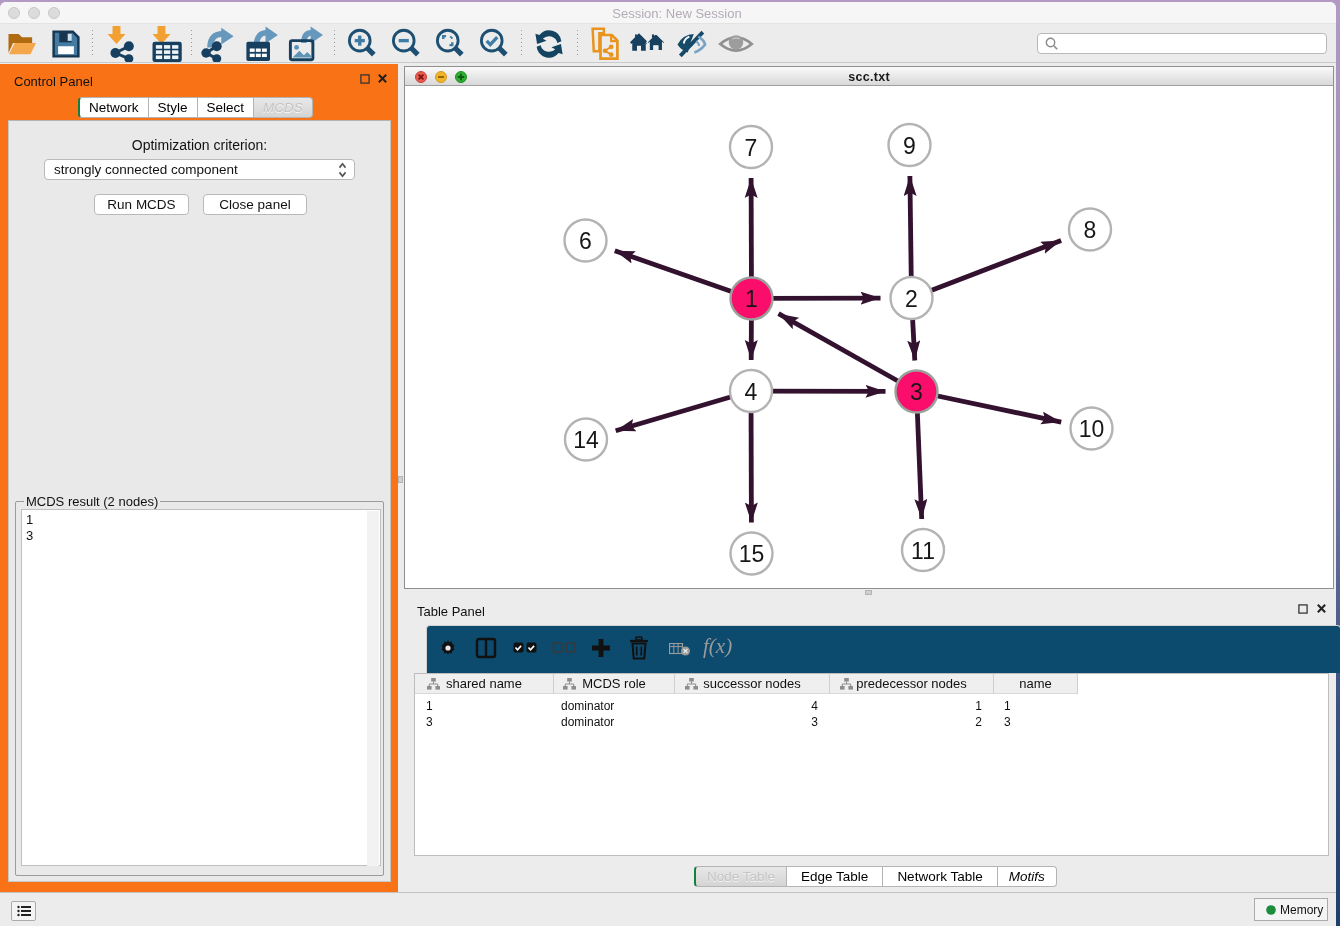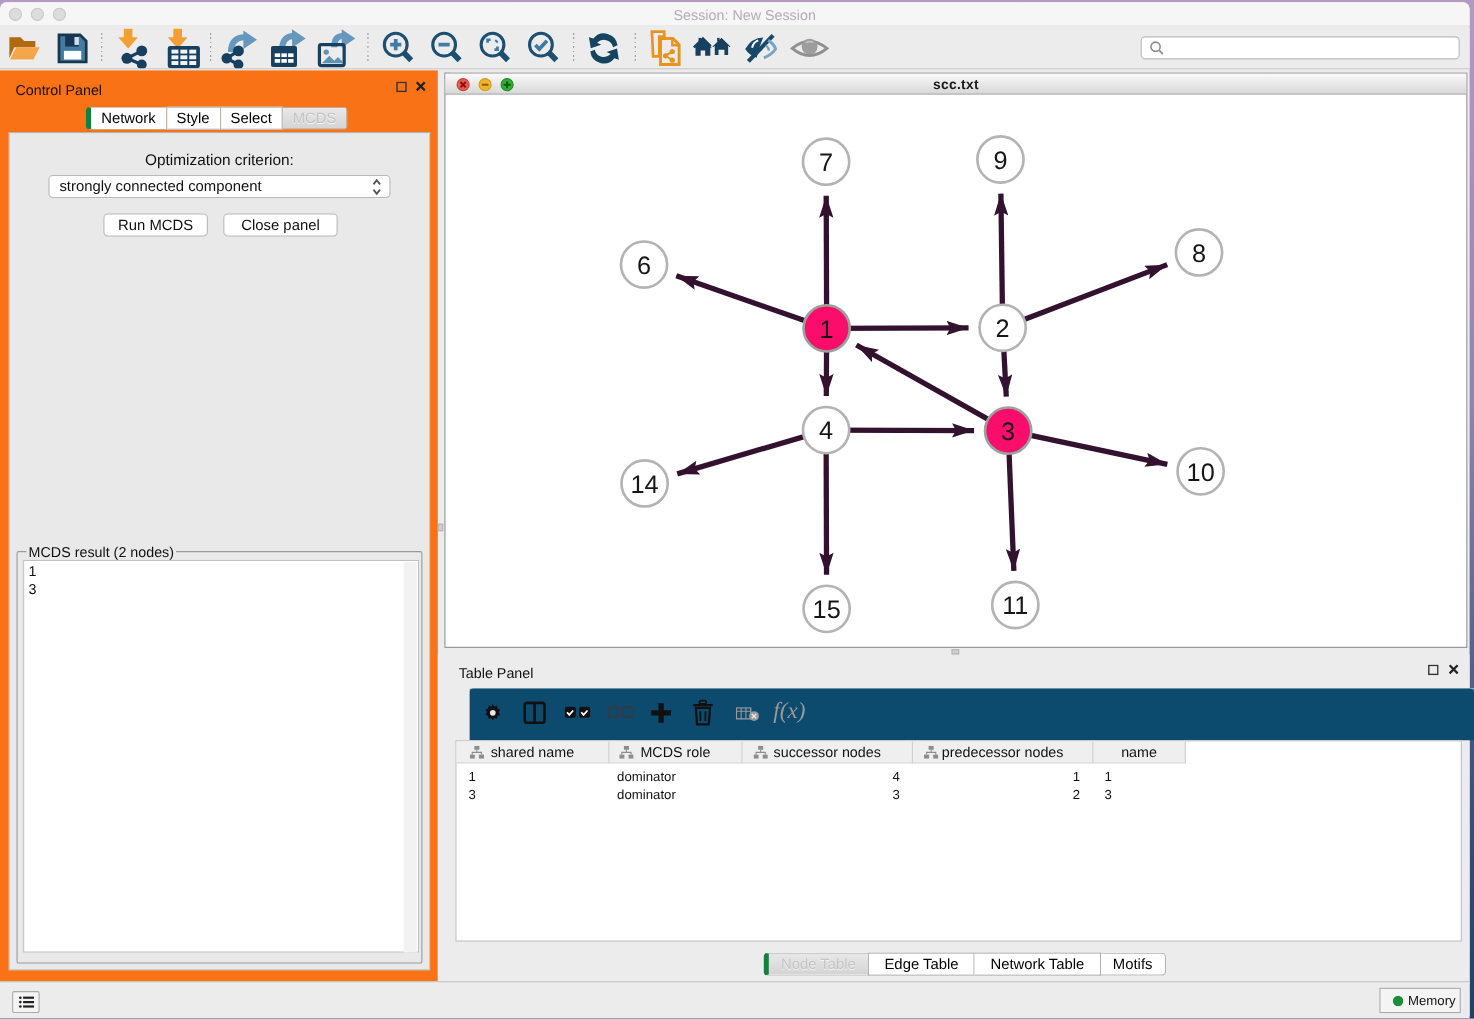--- a/index.html
+++ b/index.html
@@ -26,22 +26,22 @@
   #search { position:absolute; right:9px; top:8px; width:290px; height:21px;
             background:#fff; border:1px solid #b9b9b9; border-radius:4px; }
   
   #cp { position:absolute; left:0; top:62px; width:398px; height:830px; background:#f97316; }
   #cp-head { position:absolute; left:14px; top:10px; font-size:13px; color:#111; }
   .panebtns { position:absolute; font-size:12px; color:#111; }
   #cp-tabs { position:absolute; left:78px; top:33px; height:21px; display:flex;
              font-size:13.5px; color:#000; }
   .tab { border:1px solid #b4b4b4; border-left:none; background:#fff; padding:2px 9px 0;
          height:21px; text-align:center; }
-  .tab.first { border-left:5px solid #15803d; border-radius:4px 0 0 4px; }
-  .tab.last  { border-radius:0 4px 4px 0; }
+  .tab.first { border-left:2px solid #15803d; border-radius:4px 0 0 4px; }
+  .tab.last  { border-radius:0 4px 4px 0;font-style:italic; }
   .tab.sel { background:linear-gradient(180deg,#e8e8e8,#d4d4d4); color:#c4c4c4;
              text-shadow:0 1px 0 #f5f5f5; }
   #cp-body { position:absolute; left:8px; top:56px; width:383px; height:762px;
              border:1px solid #c6c6c6; border-top:1px solid #b4b4b4; background:#e9e9e9; }
   #opt-label { position:absolute; left:0; top:16px; width:100%; text-align:center;
                font-size:14px; color:#111; }
   #dropdown { position:absolute; left:35px; top:38px; width:311px; height:21px; background:#fff;
               border:1px solid #b9b9b9; border-radius:4px; font-size:13.5px; color:#111;
               line-height:19px; padding-left:9px; }
   .updown { position:absolute; right:7px; top:2px; width:9px; height:16px; }

